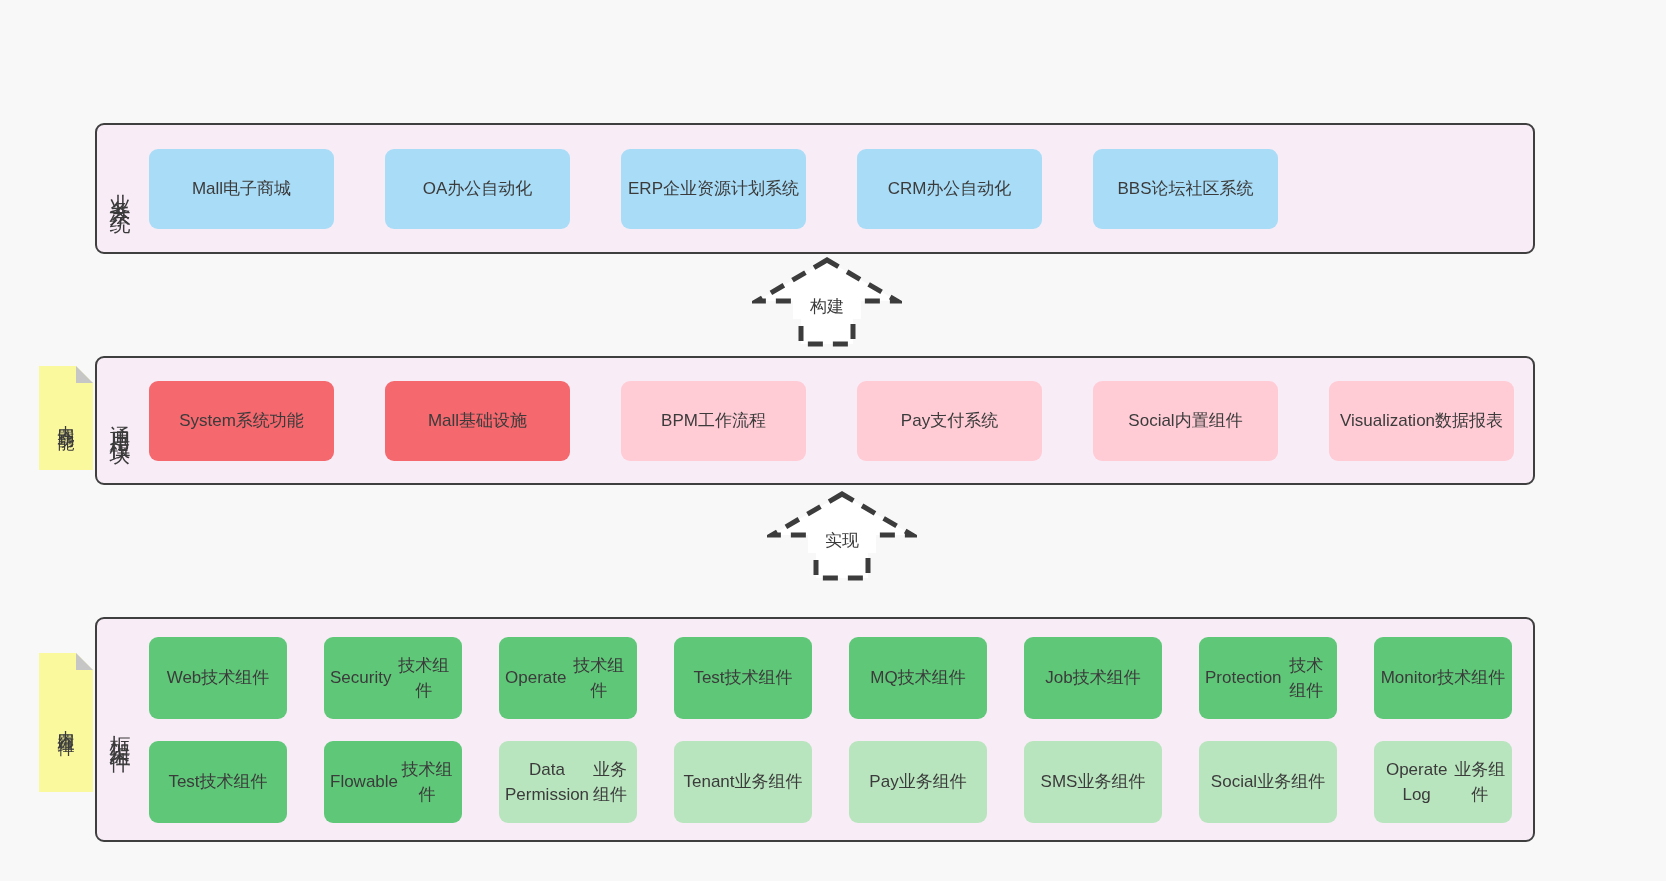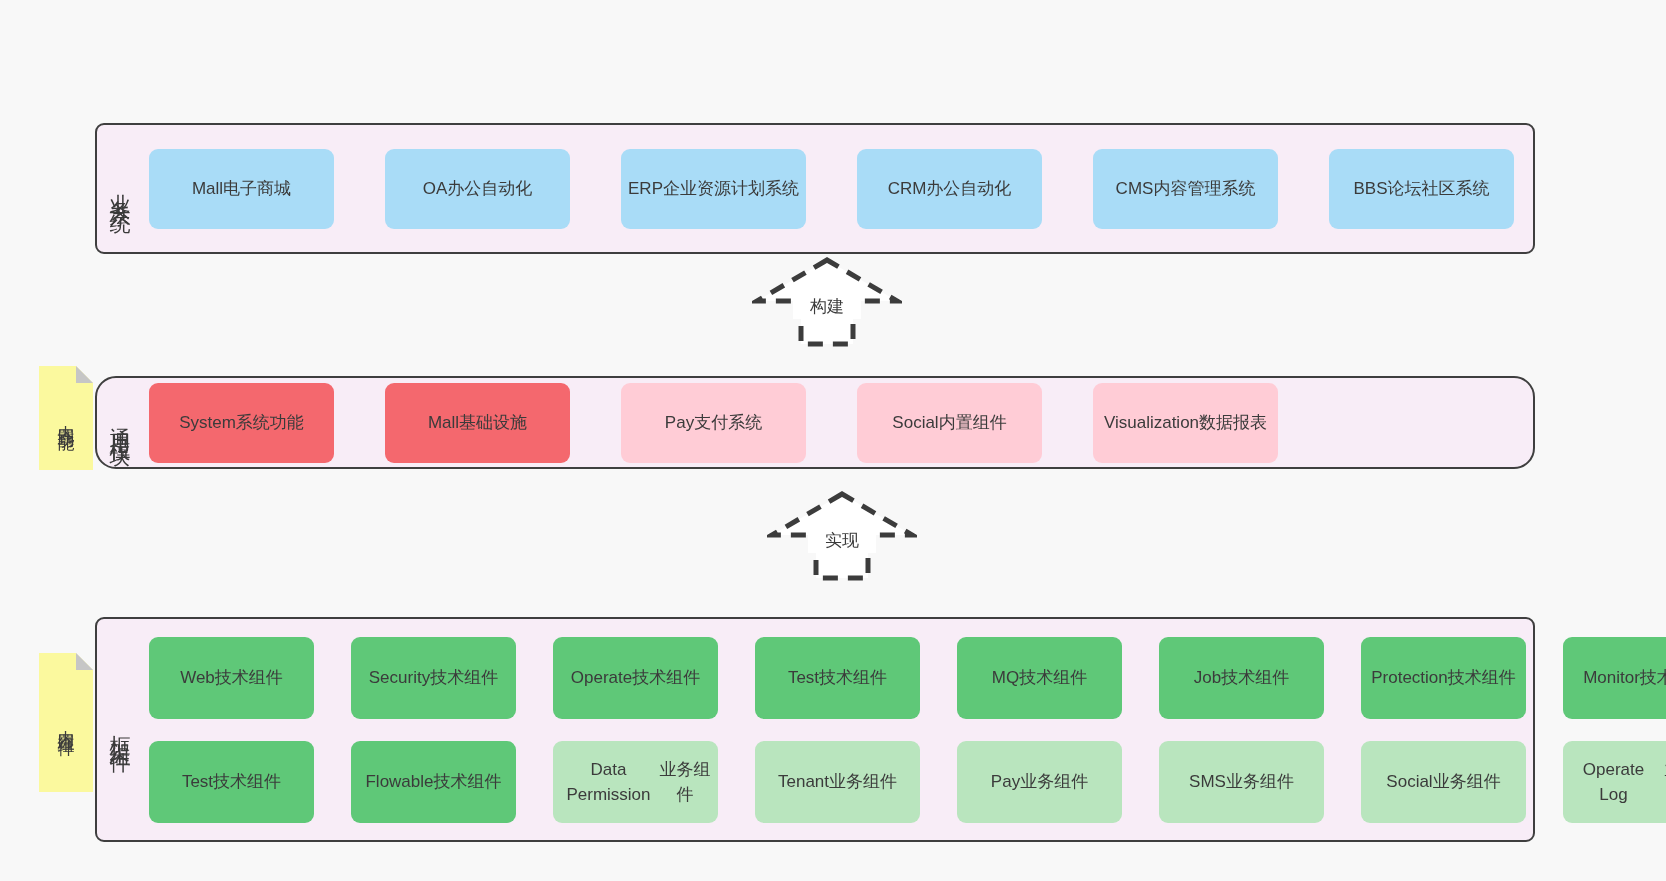--- a/index.html
+++ b/index.html
@@ -22,21 +22,21 @@
   }
   .box-row { display:flex; gap:51px; margin-left:6px; }
   .band3 .box-row { gap:37px; }
   .box-grid { display:flex; flex-direction:column; gap:22px; }
   .box {
     box-sizing:border-box; border-radius:9px;
     display:flex; flex-direction:row; align-items:center; justify-content:center;
     text-align:center; font-size:17px; line-height:25px; padding:2px 6px;
   }
   .b12 .box { width:185px; height:80px; }
-  .band3 .box { width:165px; height:82px; }
+  .band3 .box { width:138px; height:82px; }
   .blue  { background:#a9dcf7; }
   .red   { background:#f4686e; }
   .pink  { background:#ffccd6; }
   .green { background:#5fc878; }
   .lgreen{ background:#b9e5be; }
   .arrow { position:absolute; z-index:1; }
   .arrow text {
     font-family:"Liberation Sans","DejaVu Sans",sans-serif;
     font-size:17px; fill:#3b3b3b;
   }
@@ -48,21 +48,21 @@
   .note-fold {
     position:absolute; top:0; right:0; width:17px; height:17px;
     background:linear-gradient(to bottom left, rgba(0,0,0,0) 49%, #c6c6c6 50%);
   }
   .note-text {
     margin:auto; writing-mode:vertical-rl; text-orientation:upright;
     font-size:17px; letter-spacing:3px; color:#3a3a3a;
   }
   
   #band-business  { top:123px; height:131px; }
-  #band-modules   { top:376px; height:93px;border-radius:21px; }
+  #band-modules   { top:356px; height:129px; }
   #band-framework { top:617px; height:225px; }
   #note-modules   { top:366px; height:104px; }
   #note-framework { top:653px; height:139px; }
   #arrow-build     { left:752px; top:254px; }
   #arrow-implement { left:767px; top:488px; }
 </style>
 </head>
 <body>
 
 <div class="canvas">
@@ -89,24 +89,20 @@
       </div>
       <div class="box blue">
         <div>ERP</div>
         <div>企业资源计划系统</div>
       </div>
       <div class="box blue">
         <div>CRM</div>
         <div>办公自动化</div>
       </div>
       <div class="box blue">
-        <div>CMS</div>
-        <div>内容管理系统</div>
-      </div>
-      <div class="box blue">
         <div>BBS</div>
         <div>论坛社区系统</div>
       </div>
     </div>
   </section>
 
   <svg class="arrow" id="arrow-build" width="150" height="96" viewBox="0 0 150 96">
     <path d="M75 6 L5 47 L49 47 L49 90 L101 90 L101 47 L145 47 Z" fill="#ffffff" stroke="#3c3c3c" stroke-width="5" stroke-dasharray="15 10"></path>
     <rect x="41" y="39" width="68" height="26" fill="#ffffff"></rect>
     <text x="75" y="58" text-anchor="middle">构建</text>
@@ -117,20 +113,24 @@
     <div class="box-row">
       <div class="box red">
         <div>System</div>
         <div>系统功能</div>
       </div>
       <div class="box red">
         <div>Mall</div>
         <div>基础设施</div>
       </div>
       <div class="box pink">
+        <div>BPM</div>
+        <div>工作流程</div>
+      </div>
+      <div class="box pink">
         <div>Pay</div>
         <div>支付系统</div>
       </div>
       <div class="box pink">
         <div>Social</div>
         <div>内置组件</div>
       </div>
       <div class="box pink">
         <div>Visualization</div>
         <div>数据报表</div>

